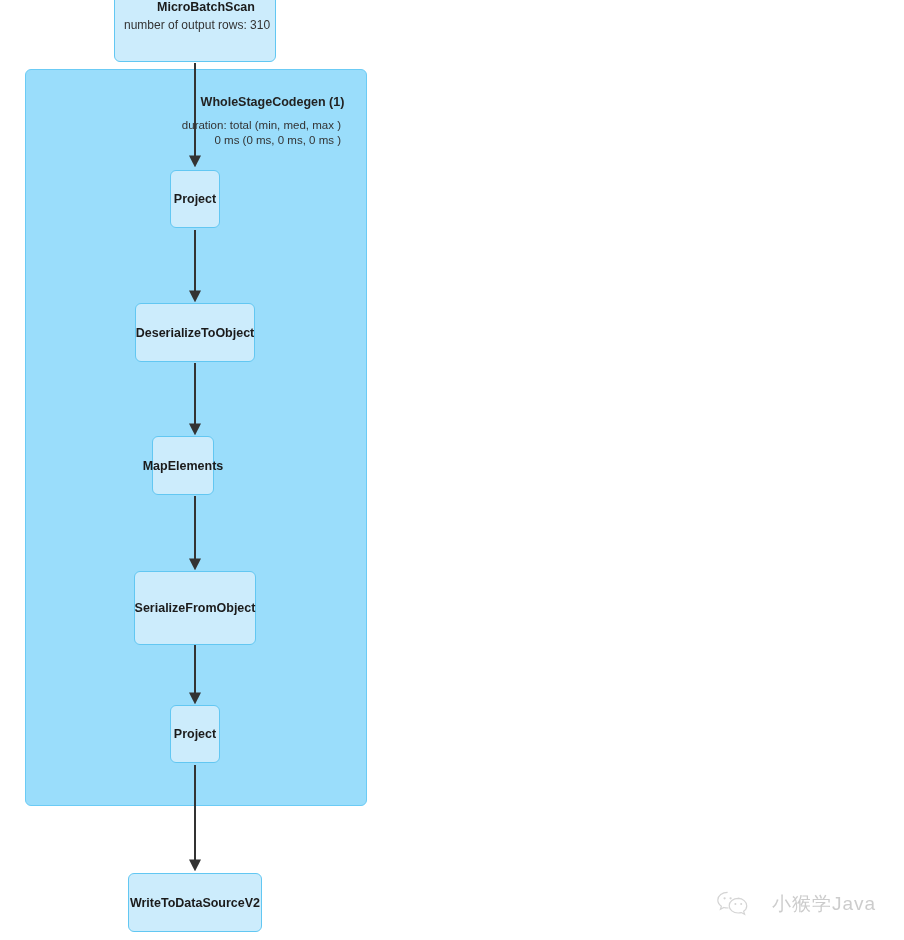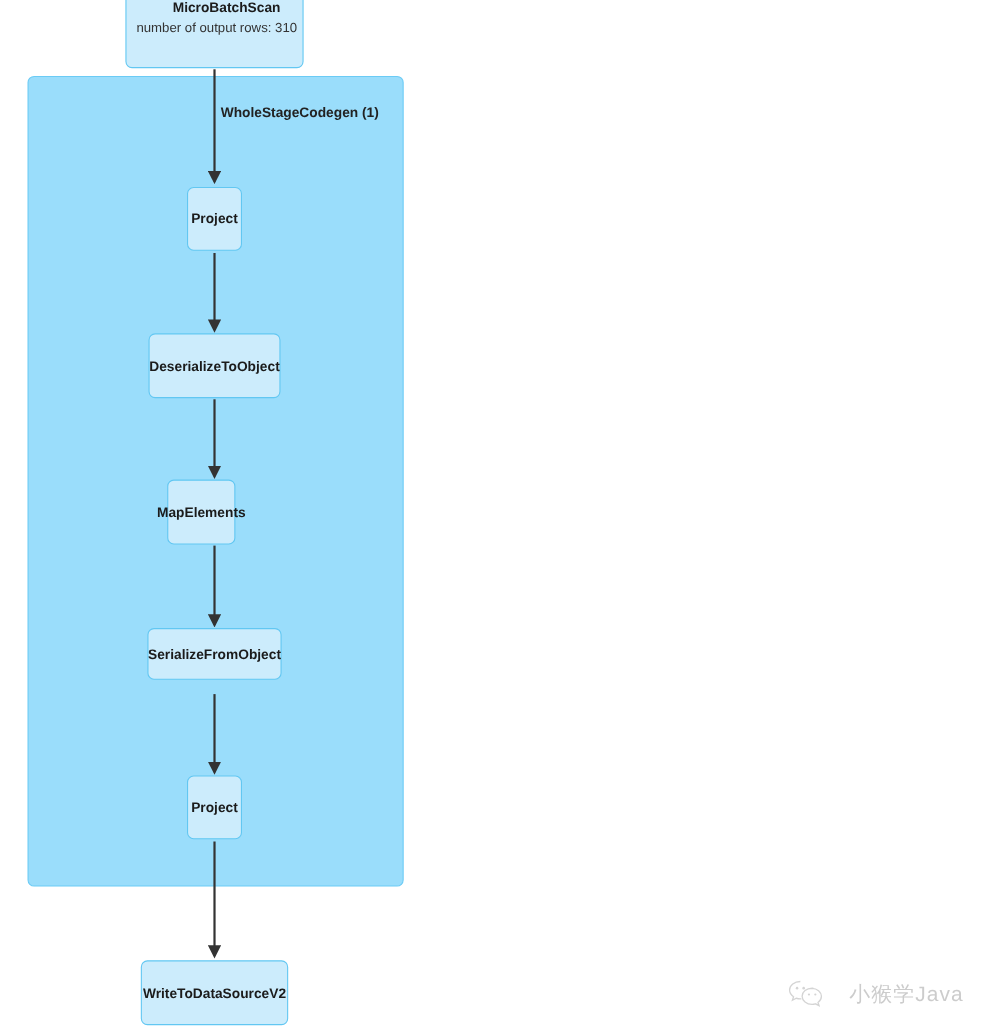--- a/index.html
+++ b/index.html
@@ -107,20 +107,22 @@
 </style>
 </head>
 <body>
 
 <div id="canvas">
 
   <div class="cluster" style="left:25px; top:69px; width:342px; height:737px;"></div>
 
   <div class="cluster-label" style="left:155px; top:95px; width:235px;">WholeStageCodegen (1)</div>
 
+  <div class="cluster-metric" style="left:130px; top:118px; width:211px;">duration: total (min, med, max )
+0 ms (0 ms, 0 ms, 0 ms )</div>
 
   <svg class="edges" viewBox="0 0 904 940" width="904" height="940">
     <defs>
       <marker id="arrow" viewBox="0 0 10 10" refX="8" refY="5" markerWidth="6" markerHeight="6" orient="auto-start-reverse">
         <path d="M 0 0 L 10 5 L 0 10 z" fill="#333333"></path>
       </marker>
     </defs>
     <g stroke="#333333" stroke-width="2" fill="none" marker-end="url(#arrow)">
       <line x1="195" y1="63" x2="195" y2="165"></line>
       <line x1="195" y1="230" x2="195" y2="300"></line>
@@ -141,21 +143,21 @@
   </div>
 
   <div class="node" style="left:135px; top:303px; width:120px; height:59px;">
     <div class="node-title">DeserializeToObject</div>
   </div>
 
   <div class="node" style="left:152px; top:436px; width:62px; height:59px;">
     <div class="node-title">MapElements</div>
   </div>
 
-  <div class="node" style="left:134px; top:571px; width:122px; height:47px;">
+  <div class="node" style="left:134px; top:571px; width:122px; height:74px;">
     <div class="node-title">SerializeFromObject</div>
   </div>
 
   <div class="node" style="left:170px; top:705px; width:50px; height:58px;">
     <div class="node-title">Project</div>
   </div>
 
   <div class="node" style="left:128px; top:873px; width:134px; height:59px;">
     <div class="node-title">WriteToDataSourceV2</div>
   </div>

